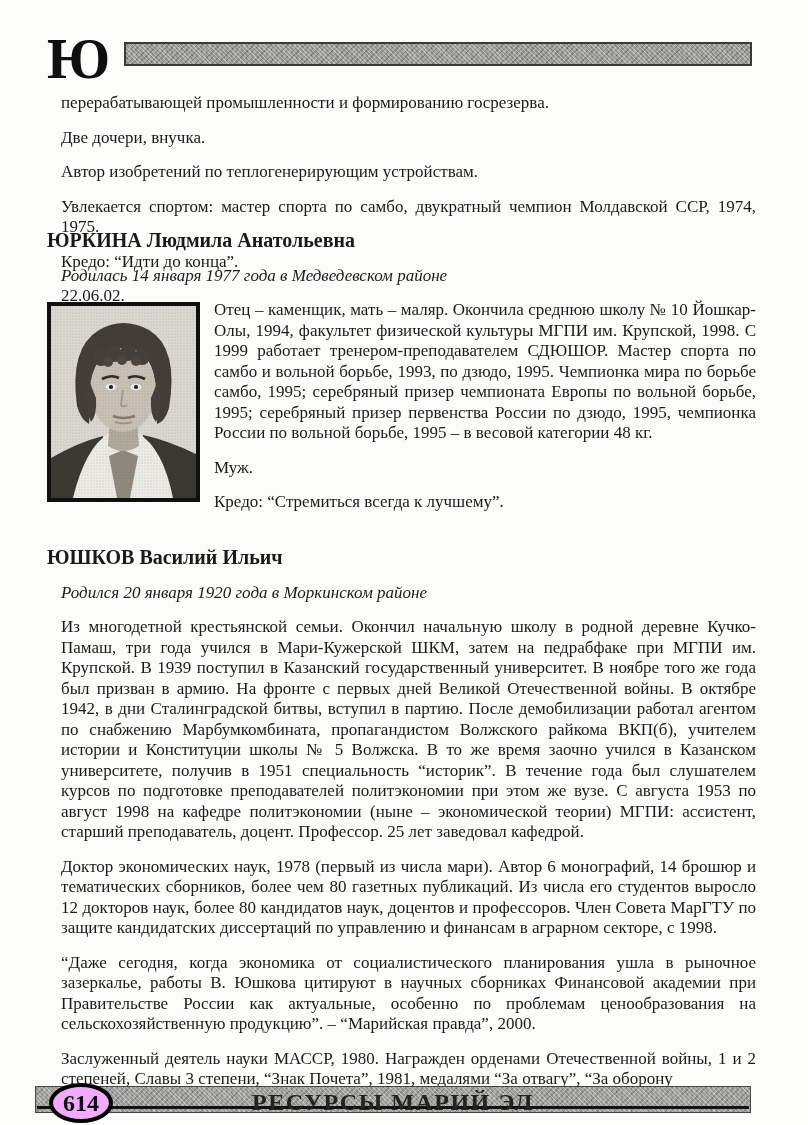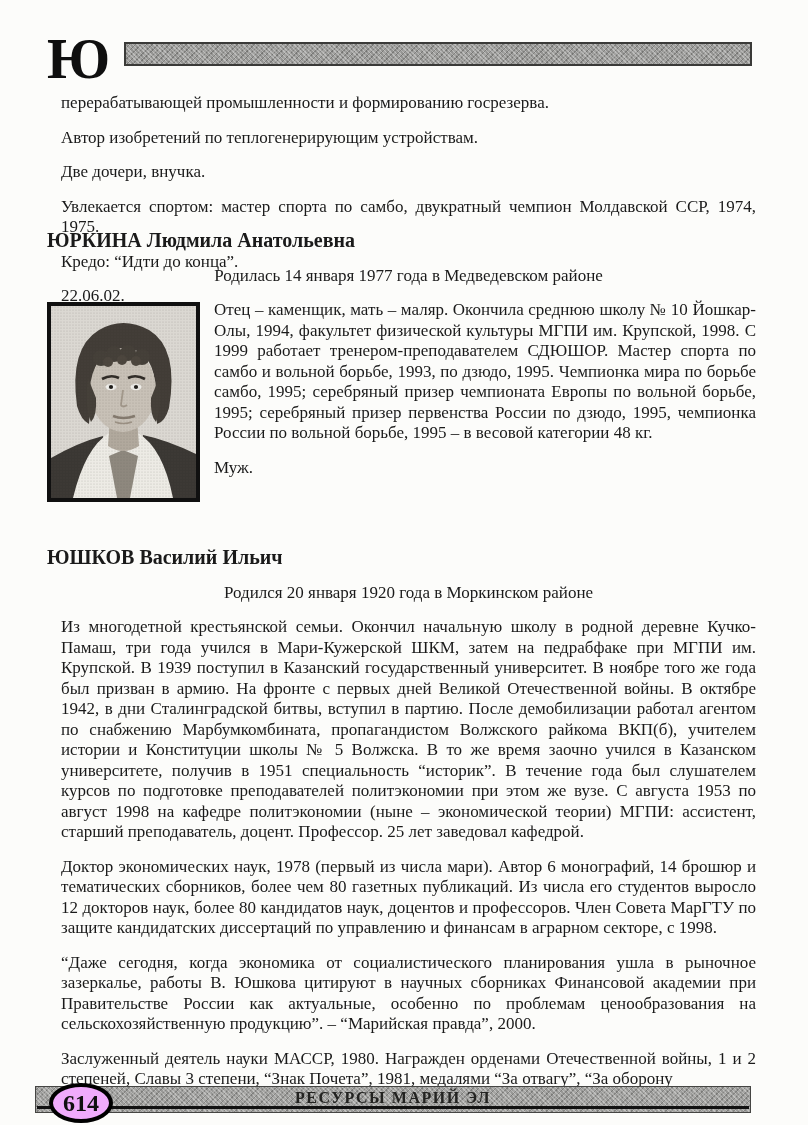--- a/index.html
+++ b/index.html
@@ -40,21 +40,21 @@
 
   
   .tblock { position:absolute; left:47px; width:723px; font-size:17px; line-height:20.5px; }
   .tblock p { margin:14px; }
   .just { text-align:justify; }
   .intro  { top:79px; }
   .entry-1 { top:230px; }
   .entry-2 { top:547px; }
 
   .entry-name  { font-size:20px; font-weight:bold; margin:0; line-height:21px; }
-  .entry-birth { line-height:21px;text-align:center; }
+  .entry-birth { font-style:italic; line-height:21px; }
   .entry-role  { font-weight:bold; line-height:21px; margin-bottom:6px !important; }
 
   
   .photo-frame {
     float:left;
     width:145px; height:192px;
     border:4px solid #101010;
     margin:2px 14px 4px 0;
     background:#dcdad5;
   }
@@ -74,21 +74,21 @@
       repeating-linear-gradient(-45deg, rgba(35,35,33,.26) 0 1px, transparent 1px 4px),
       repeating-linear-gradient(90deg, rgba(70,70,68,.14) 0 2px, transparent 2px 5px);
   }
   .footer-rule {
     position:absolute; left:2px; right:2px; bottom:4px;
     height:3px; background:#121212; z-index:1;
   }
   .footer-title {
     position:absolute; left:0; right:0; top:3px;
     text-align:center;
-    font-weight:bold; font-size:16px; letter-spacing:1.5px;
+    font-weight:bold; font-size:24px; letter-spacing:1.5px;
     color:#232321; z-index:2;
   }
   .page-badge {
     position:absolute; left:14px; top:-3px;
     width:56px; height:32px;
     background:#f0abfc;
     border:4px solid #000000;
     border-radius:50%;
     z-index:3;
     display:flex; align-items:center; justify-content:center;
@@ -100,22 +100,22 @@
 
 <div class="page">
 
   <header class="header">
     <div class="big-letter">Ю</div>
     <div class="texture-bar"></div>
   </header>
 
   <section class="tblock intro">
     <p class="just">перерабатывающей промышленности и формированию госрезерва.</p>
+    <p class="just">Две дочери, внучка.</p>
     <p class="just">Автор изобретений по теплогенерирующим устройствам.</p>
-    <p class="just">Две дочери, внучка.</p>
     <p class="just">Увлекается спортом: мастер спорта по самбо, двукратный чемпион Молдавской ССР, 1974, 1975.</p>
     <p class="just">Кредо: “Идти до конца”.</p>
     <p class="just">22.06.02.</p>
   </section>
 
   <section class="tblock entry-1">
     <h2 class="entry-name">ЮРКИНА Людмила Анатольевна</h2>
     <p class="entry-birth">Родилась 14 января 1977 года в Медведевском районе</p>
 
     <div class="entry-body">
@@ -163,20 +163,21 @@
           <path d="M72 84 L70 99 Q72 102 76 99" stroke="#a2988b" stroke-width="1.8" fill="none"></path>
 
           <path d="M62 110 Q72 114 84 110" stroke="#847a6e" stroke-width="2.6" fill="none"></path>
           <path d="M64 116 Q72 119 81 116" stroke="#9b9184" stroke-width="1.5" fill="none"></path>
 
           <rect x="0" y="0" width="145" height="192" fill="url(#ht)"></rect>
         </svg>
       </div>
       <p class="just">Отец – каменщик, мать – маляр. Окончила среднюю школу № 10 Йошкар-Олы, 1994, факультет физической культуры МГПИ им. Крупской, 1998. С 1999 работает тренером-преподавателем СДЮШОР. Мастер спорта по самбо и вольной борьбе, 1993, по дзюдо, 1995. Чемпионка мира по борьбе самбо, 1995; серебряный призер чемпионата Европы по вольной борьбе, 1995; серебряный призер первенства России по дзюдо, 1995, чемпионка России по вольной борьбе, 1995 – в весовой категории 48 кг.</p>
       <p>Муж.</p>
+      <p>Кредо: “Стремиться всегда к лучшему”.</p>
     </div>
   </section>
 
   <section class="tblock entry-2">
     <h2 class="entry-name">ЮШКОВ Василий Ильич</h2>
     <p class="entry-birth">Родился 20 января 1920 года в Моркинском районе</p>
     <p class="just">Из многодетной крестьянской семьи. Окончил начальную школу в родной деревне Кучко-Памаш, три года учился в Мари-Кужерской ШКМ, затем на педрабфаке при МГПИ им. Крупской. В 1939 поступил в Казанский государственный университет. В ноябре того же года был призван в армию. На фронте с первых дней Великой Отечественной войны. В октябре 1942, в дни Сталинградской битвы, вступил в партию. После демобилизации работал агентом по снабжению Марбумкомбината, пропагандистом Волжского райкома ВКП(б), учителем истории и Конституции школы № 5 Волжска. В то же время заочно учился в Казанском университете, получив в 1951 специальность “историк”. В течение года был слушателем курсов по подготовке преподавателей политэкономии при этом же вузе. С августа 1953 по август 1998 на кафедре политэкономии (ныне – экономической теории) МГПИ: ассистент, старший преподаватель, доцент. Профессор. 25 лет заведовал кафедрой.</p>
     <p class="just">Доктор экономических наук, 1978 (первый из числа мари). Автор 6 монографий, 14 брошюр и тематических сборников, более чем 80 газетных публикаций. Из числа его студентов выросло 12 докторов наук, более 80 кандидатов наук, доцентов и профессоров. Член Совета МарГТУ по защите кандидатских диссертаций по управлению и финансам в аграрном секторе, с 1998.</p>
     <p class="just">“Даже сегодня, когда экономика от социалистического планирования ушла в рыночное зазеркалье, работы В. Юшкова цитируют в научных сборниках Финансовой академии при Правительстве России как актуальные, особенно по проблемам ценообразования на сельскохозяйственную продукцию”. – “Марийская правда”, 2000.</p>
     <p class="just">Заслуженный деятель науки МАССР, 1980. Награжден орденами Отечественной войны, 1 и 2 степеней, Славы 3 степени, “Знак Почета”, 1981, медалями “За отвагу”, “За оборону</p>

